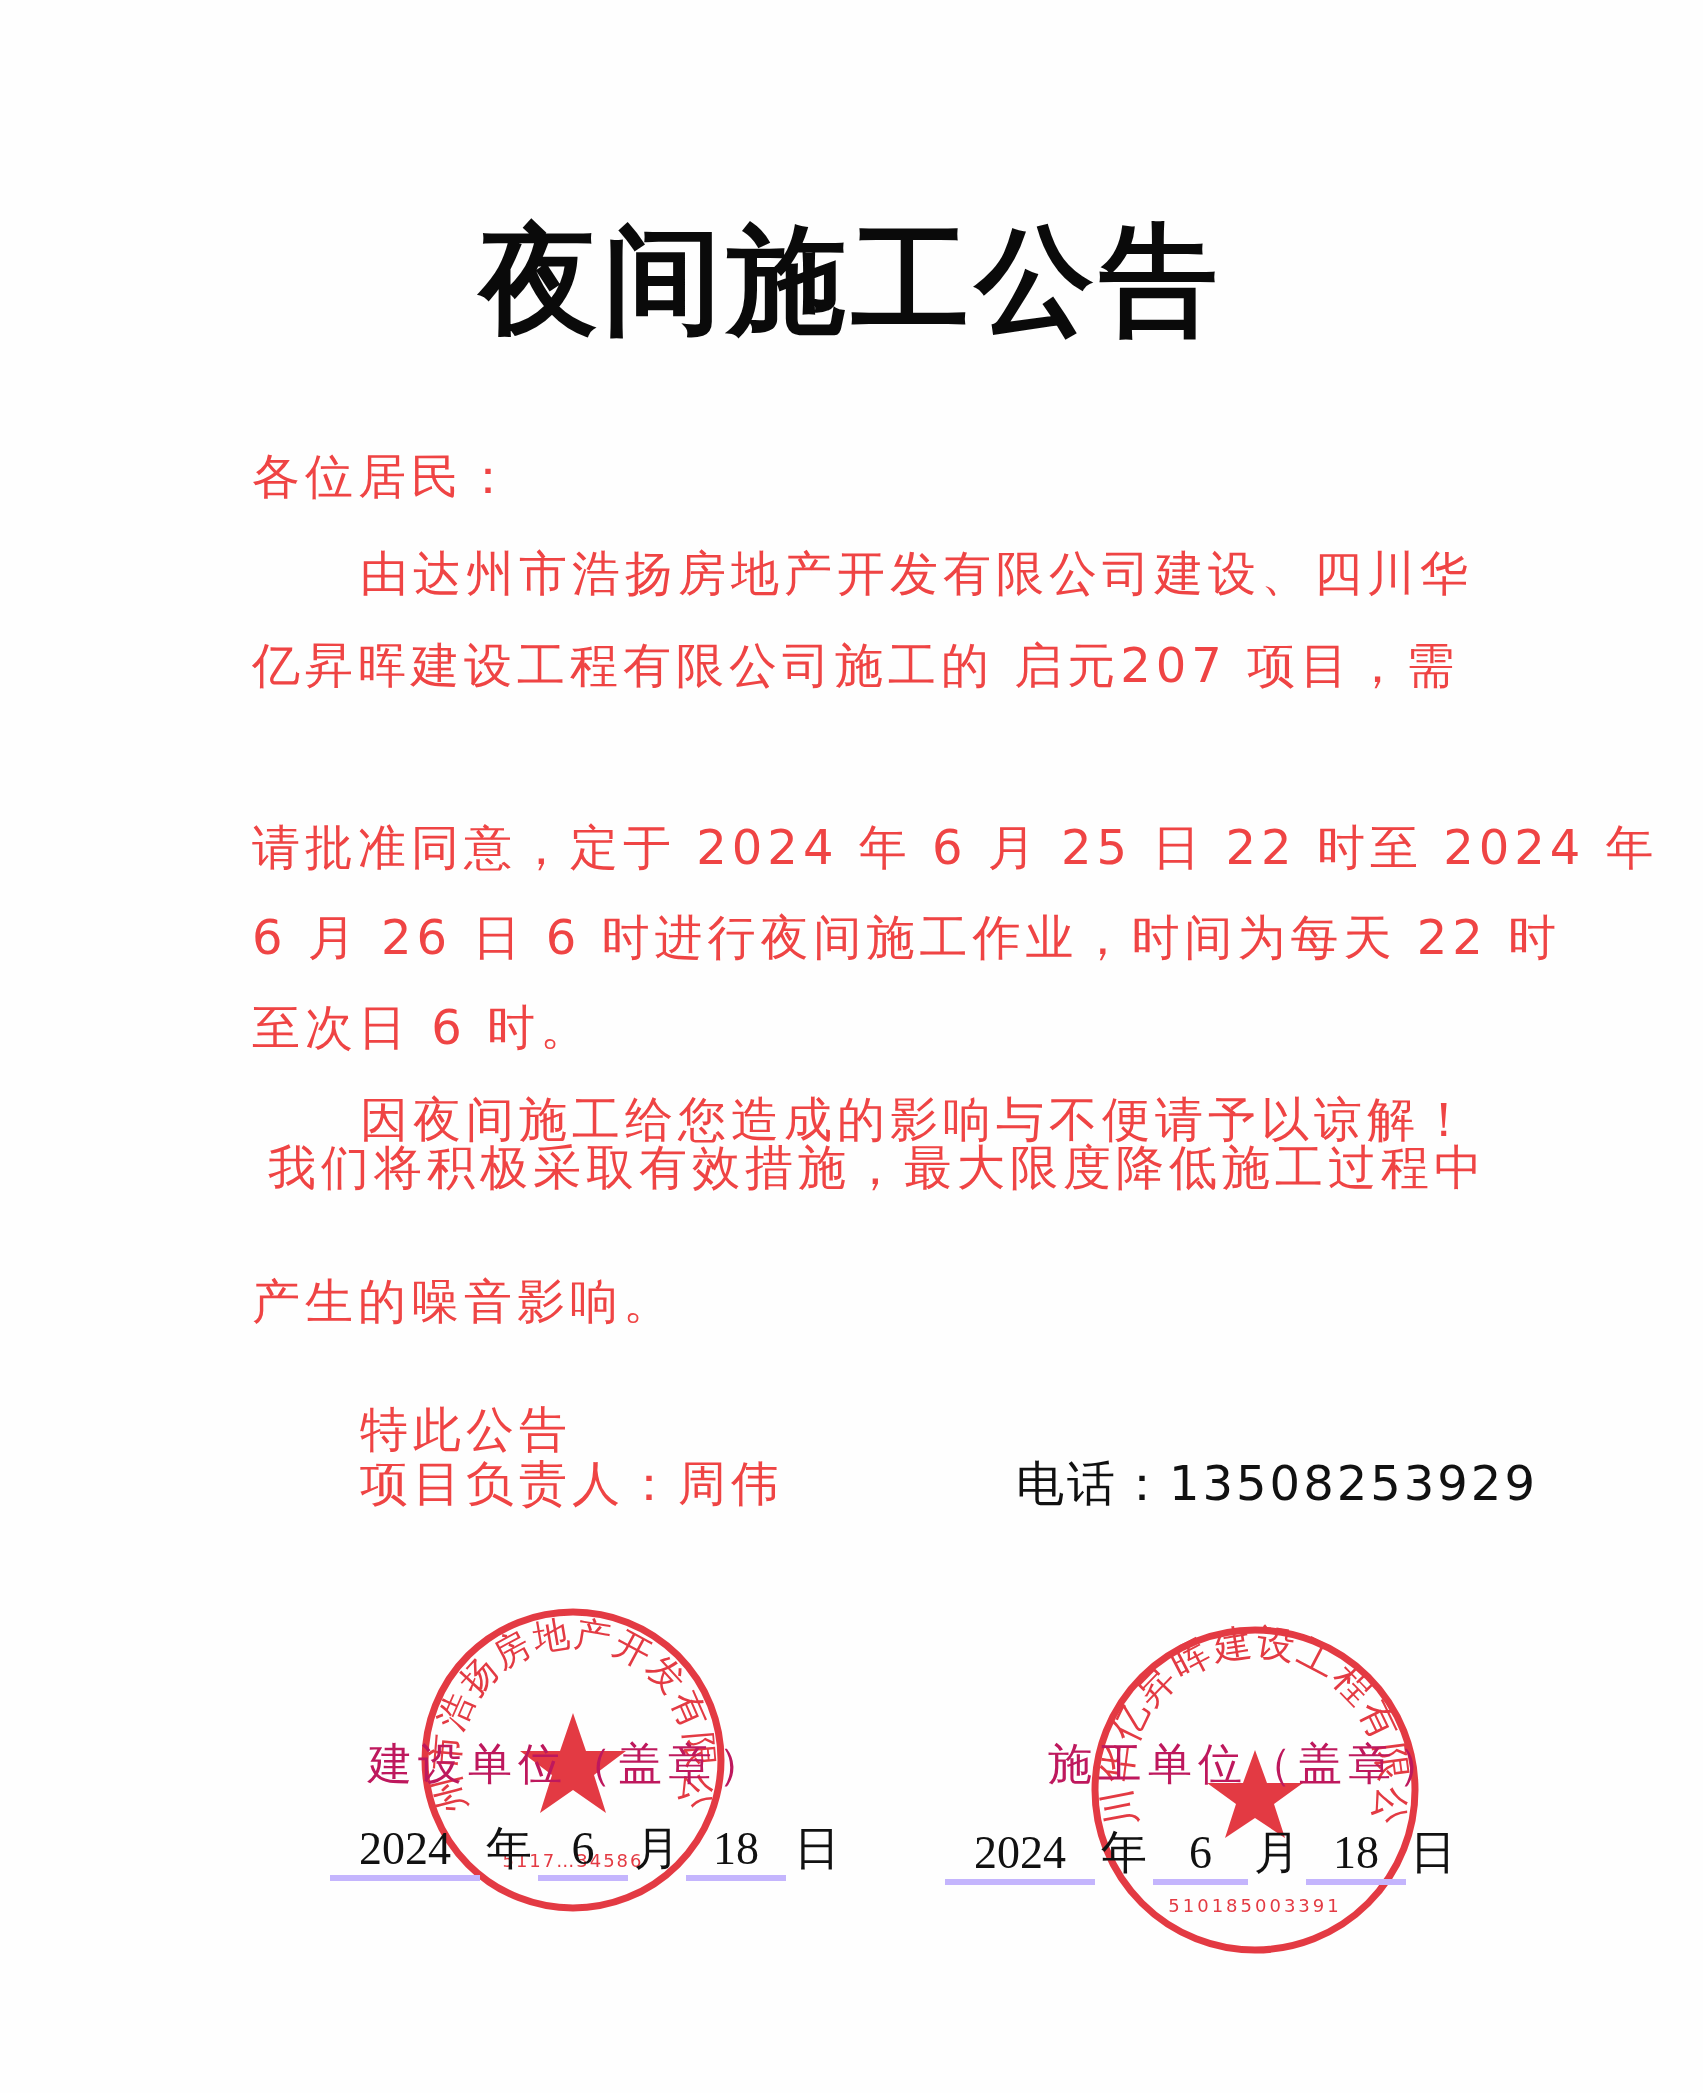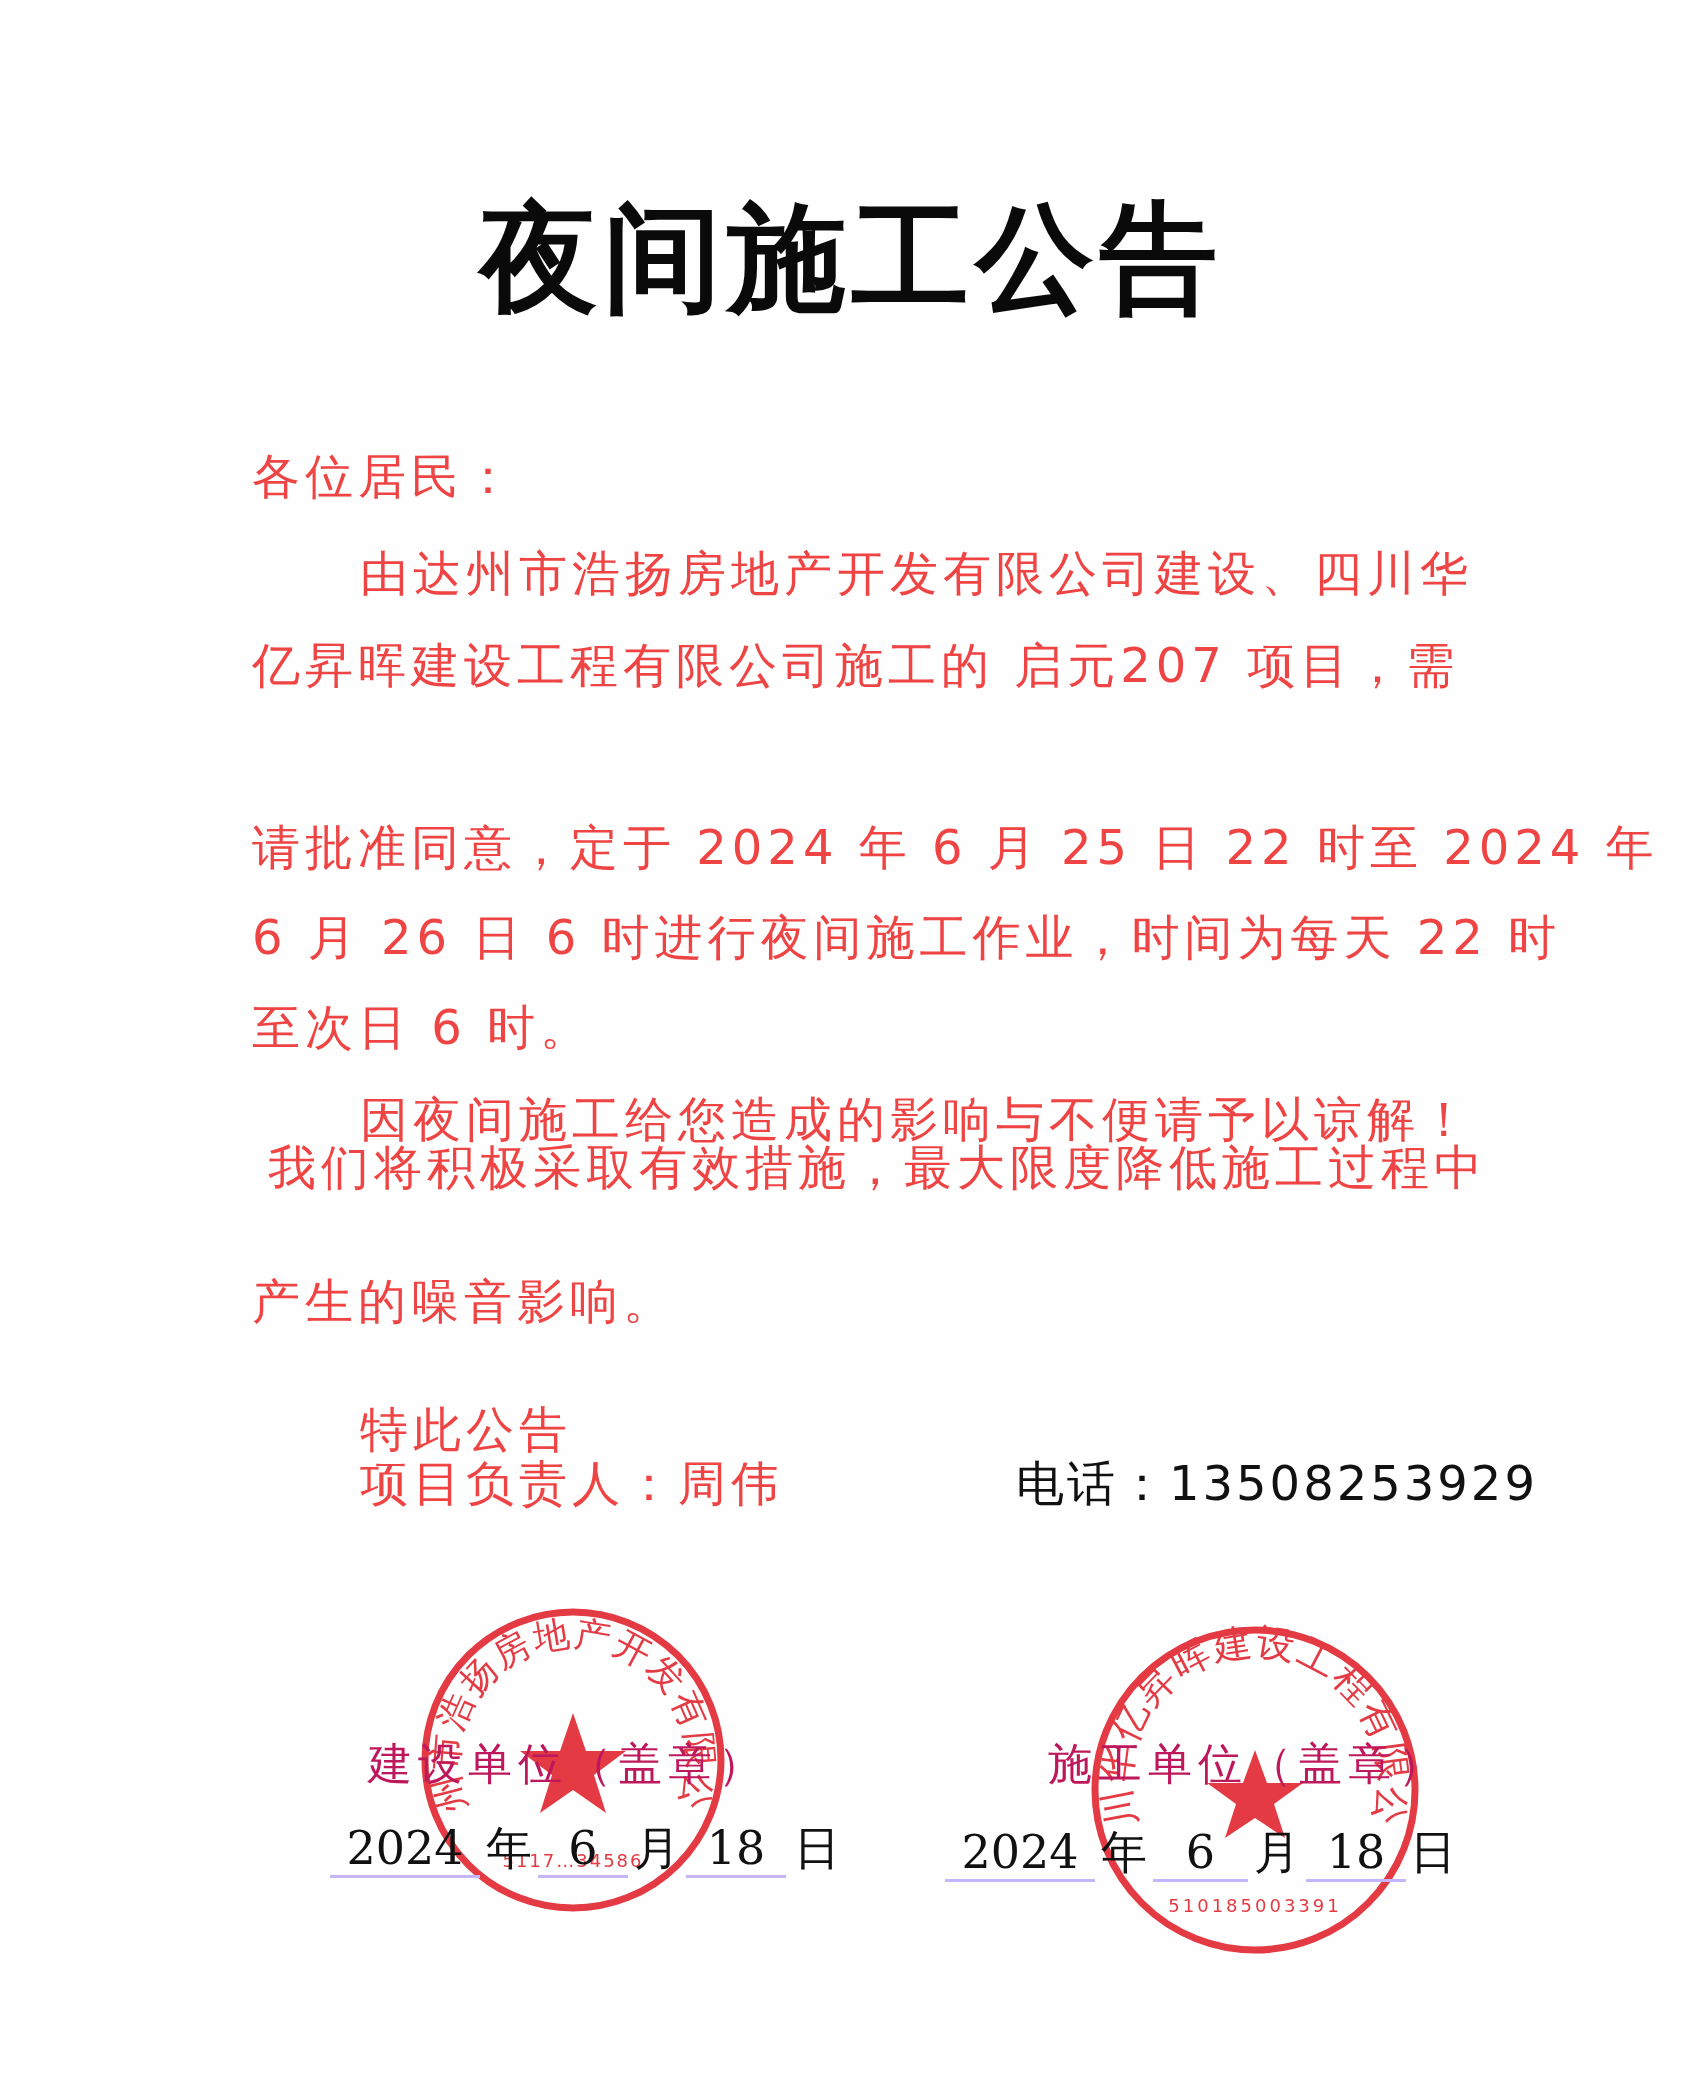--- a/index.html
+++ b/index.html
@@ -1,30 +1,30 @@
 <!DOCTYPE html>
 <html><head>
 <meta charset="utf-8">
 <style>
   html, body { margin:0; padding:0; background:#ffffff; }
   body { width:1703px; height:2093px; position:relative; overflow:hidden;
          font-family:"DejaVu Sans","Liberation Sans",sans-serif; color:#111; }
   .page { position:absolute; inset:0; background:#fefefe; }
-  .title { position:absolute; top:180px; left:0; width:1703px; text-align:center;
+  .title { position:absolute; top:202px; left:0; width:1703px; text-align:center;
            font-size:118px; font-weight:bold; letter-spacing:6px; color:#0a0a0a;
            font-family:"DejaVu Serif","Liberation Serif",serif; }
   .line { position:absolute; left:252px; font-size:48px; letter-spacing:5px; white-space:nowrap; color:#ef4444; }
   .indent { left:360px; }
   .u { text-decoration:underline; text-decoration-thickness:3px; text-underline-offset:8px; }
   .right-col { position:absolute; left:1016px; font-size:48px; letter-spacing:3px; white-space:nowrap; }
   .sig { position:absolute; font-size:44px; letter-spacing:6px; white-space:nowrap;
          font-family:Liberation Serif, serif; color:#be185d; z-index:3; }
   .date { position:absolute; font-size:46px; white-space:nowrap; z-index:3;
           font-family:"DejaVu Serif","Liberation Serif",serif; color:#111; }
-  .blank { display:inline-block; border-bottom:3px solid #c4b5fd; text-align:center; }
+  .blank { display:inline-block; border-bottom:6px solid #c4b5fd; text-align:center;font-family:Liberation Serif, serif; }
   .seal { position:absolute; z-index:2; opacity:0.88; }
 </style>
 </head>
 <body>
 
 <div class="page">
 
   <div class="title">夜间施工公告</div>
 
   <div class="line" style="top:445px;">各位居民：</div>

